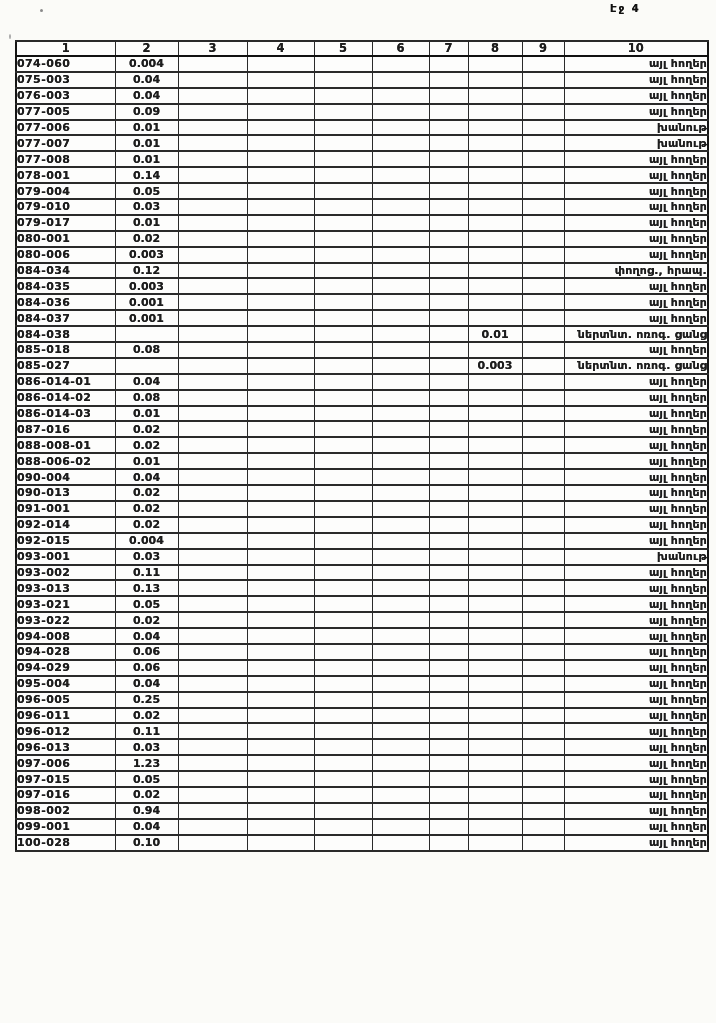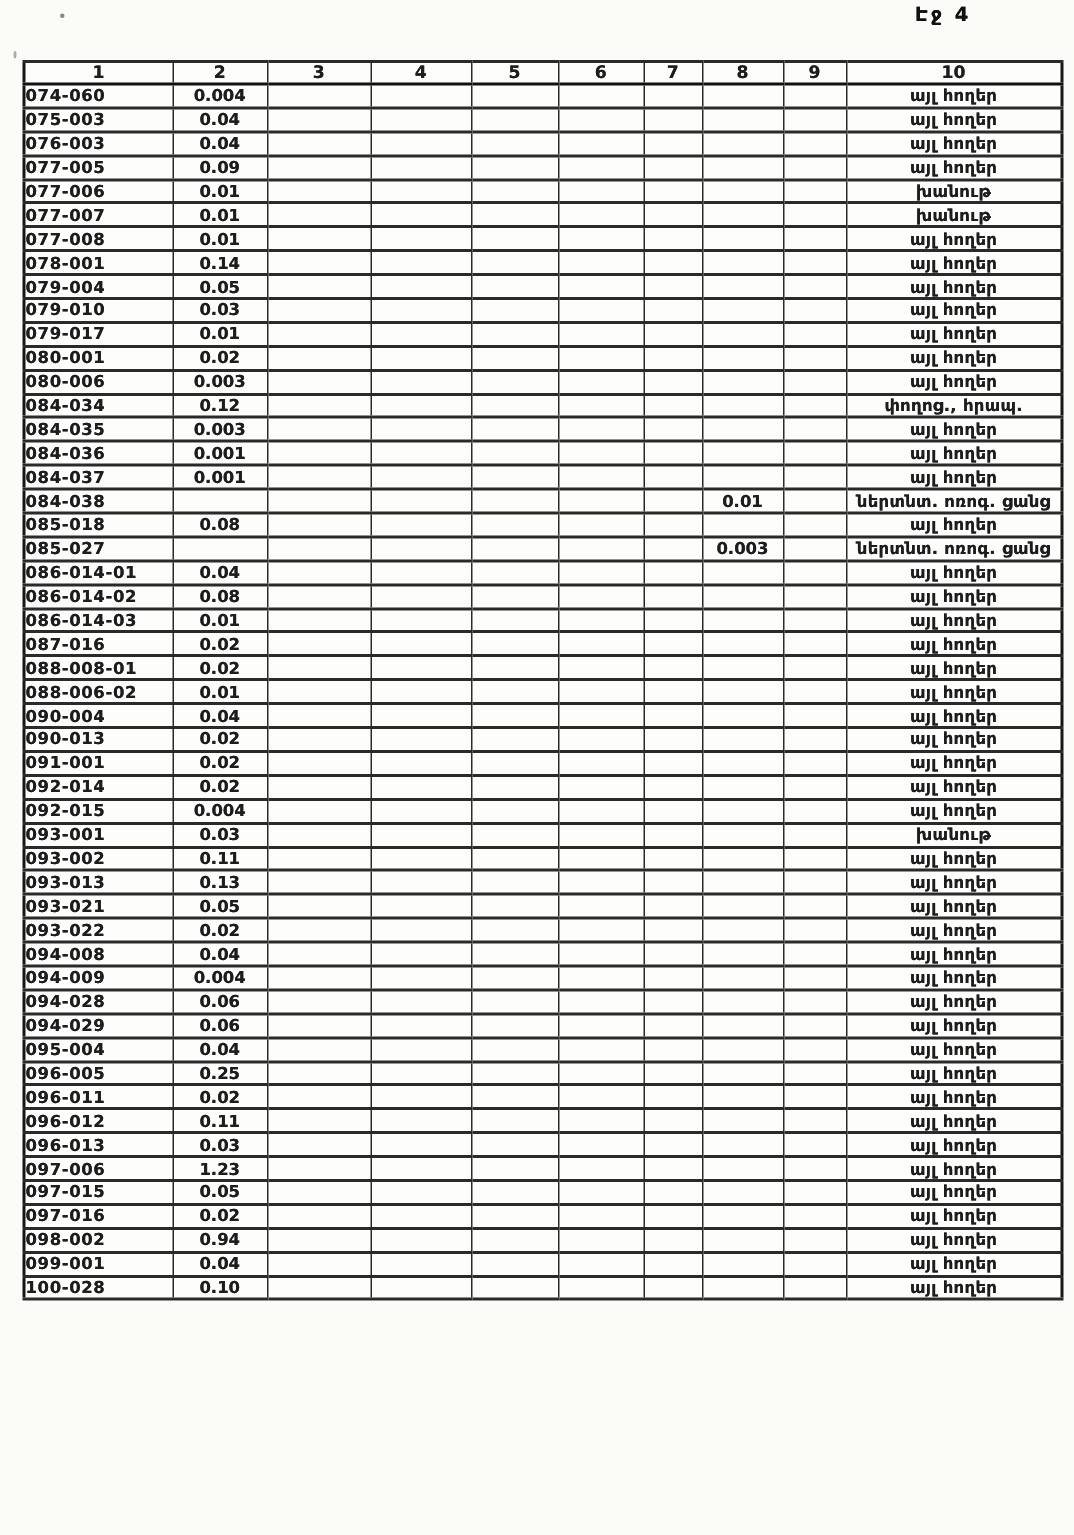--- a/index.html
+++ b/index.html
@@ -6,21 +6,21 @@
   body{
     width:716px;height:1023px;
     background:#fbfbf8;
     font-family:"DejaVu Sans", sans-serif;
     color:#1d1d1d;
     position:relative;
     overflow:hidden;
   }
   .page-label{
     position:absolute;top:3px;left:610px;
-    font-size:13px;font-weight:700;letter-spacing:2px;
+    font-size:10px;font-weight:700;letter-spacing:2px;
     color:#111;
     text-shadow:0 0 .4px #222;
   }
   table.land-table{
     position:absolute;top:40px;left:15px;
     width:692px;
     border-collapse:collapse;
     table-layout:fixed;
     background:#fdfdfc;
   }
@@ -38,21 +38,21 @@
     font-size:11.5px;font-weight:700;text-align:center;
     border-bottom:2.5px solid #111;
     line-height:1;
   }
   .land-table tbody td{
     height:13.9px;
     font-size:11px;font-weight:700;line-height:1;
   }
   .col-code{text-align:left;padding-left:5px;letter-spacing:.4px;margin-left:44px;}
   .col-num{text-align:center;}
-  .col-use{text-align:center;padding-left:4px;font-size:10.5px;position:relative;letter-spacing:.2px;}
+  .col-use{text-align:right;padding-left:4px;font-size:10.5px;position:relative;letter-spacing:.2px;}
   .speckle{position:absolute;background:#8a8a8a;border-radius:50%;}
   .sp1{left:40px;top:9px;width:3px;height:3px;}
   .sp2{left:9px;top:34px;width:2px;height:5px;background:#aaa;}
 </style>
 </head>
 <body>
 
 <div class="speckle sp1"></div>
 <div class="speckle sp2"></div>
 
@@ -524,32 +524,20 @@
         <td class="col-num"></td>
         <td class="col-num"></td>
         <td class="col-num"></td>
         <td class="col-num"></td>
         <td class="col-num"></td>
         <td class="col-num"></td>
         <td class="col-num"></td>
         <td class="col-use"><span>այլ հողեր</span></td>
       </tr>
       <tr>
-        <td class="col-code">094-009</td>
-        <td class="col-num">0.004</td>
-        <td class="col-num"></td>
-        <td class="col-num"></td>
-        <td class="col-num"></td>
-        <td class="col-num"></td>
-        <td class="col-num"></td>
-        <td class="col-num"></td>
-        <td class="col-num"></td>
-        <td class="col-use"><span>այլ հողեր</span></td>
-      </tr>
-      <tr>
         <td class="col-code">094-028</td>
         <td class="col-num">0.06</td>
         <td class="col-num"></td>
         <td class="col-num"></td>
         <td class="col-num"></td>
         <td class="col-num"></td>
         <td class="col-num"></td>
         <td class="col-num"></td>
         <td class="col-num"></td>
         <td class="col-use"><span>այլ հողեր</span></td>

